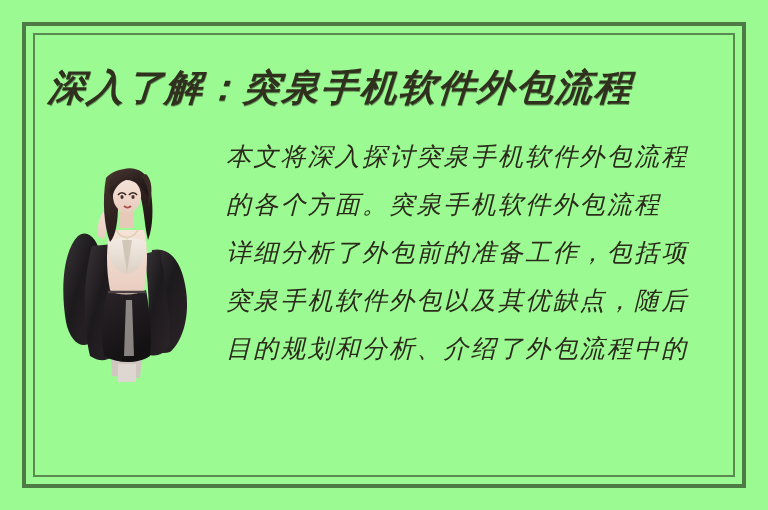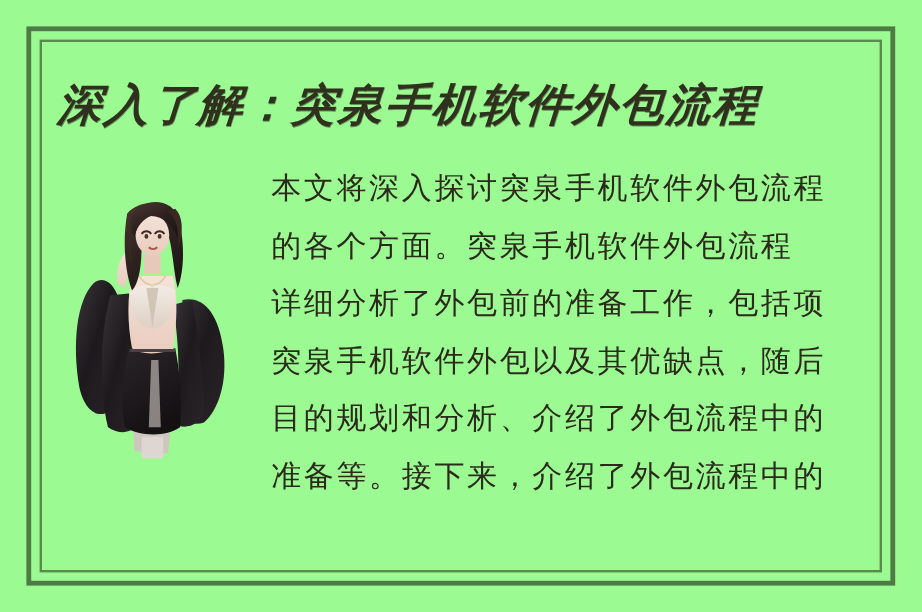--- a/index.html
+++ b/index.html
@@ -54,20 +54,21 @@
     width:500px;
   }
   .body-line{
     display:block;
     font-family:"DejaVu Sans","Liberation Sans",sans-serif;
     font-size:25px;
     line-height:48px;
     color:#2b2b1c;
     letter-spacing:2.2px;
     white-space:nowrap;
+    font-style:italic;
   }
 </style>
 </head>
 <body>
 
 <div class="poster">
 
   <div class="frame-outer"></div>
   <div class="frame-inner"></div>
 
@@ -143,16 +144,15 @@
       <path d="M58 32 C54 44 54 60 58 70 C56 56 56 42 60 34 Z" fill="#3a2a24"></path>
     </svg>
   </div>
 
   <div class="body-copy">
     <span class="body-line">本文将深入探讨突泉手机软件外包流程</span>
     <span class="body-line">的各个方面。突泉手机软件外包流程</span>
     <span class="body-line">详细分析了外包前的准备工作，包括项</span>
     <span class="body-line">突泉手机软件外包以及其优缺点，随后</span>
     <span class="body-line">目的规划和分析、介绍了外包流程中的</span>
-    <span class="body-line">准备等。接下来，介绍了外包流程中的</span>
   </div>
 
 </div>
 
 </body></html>

